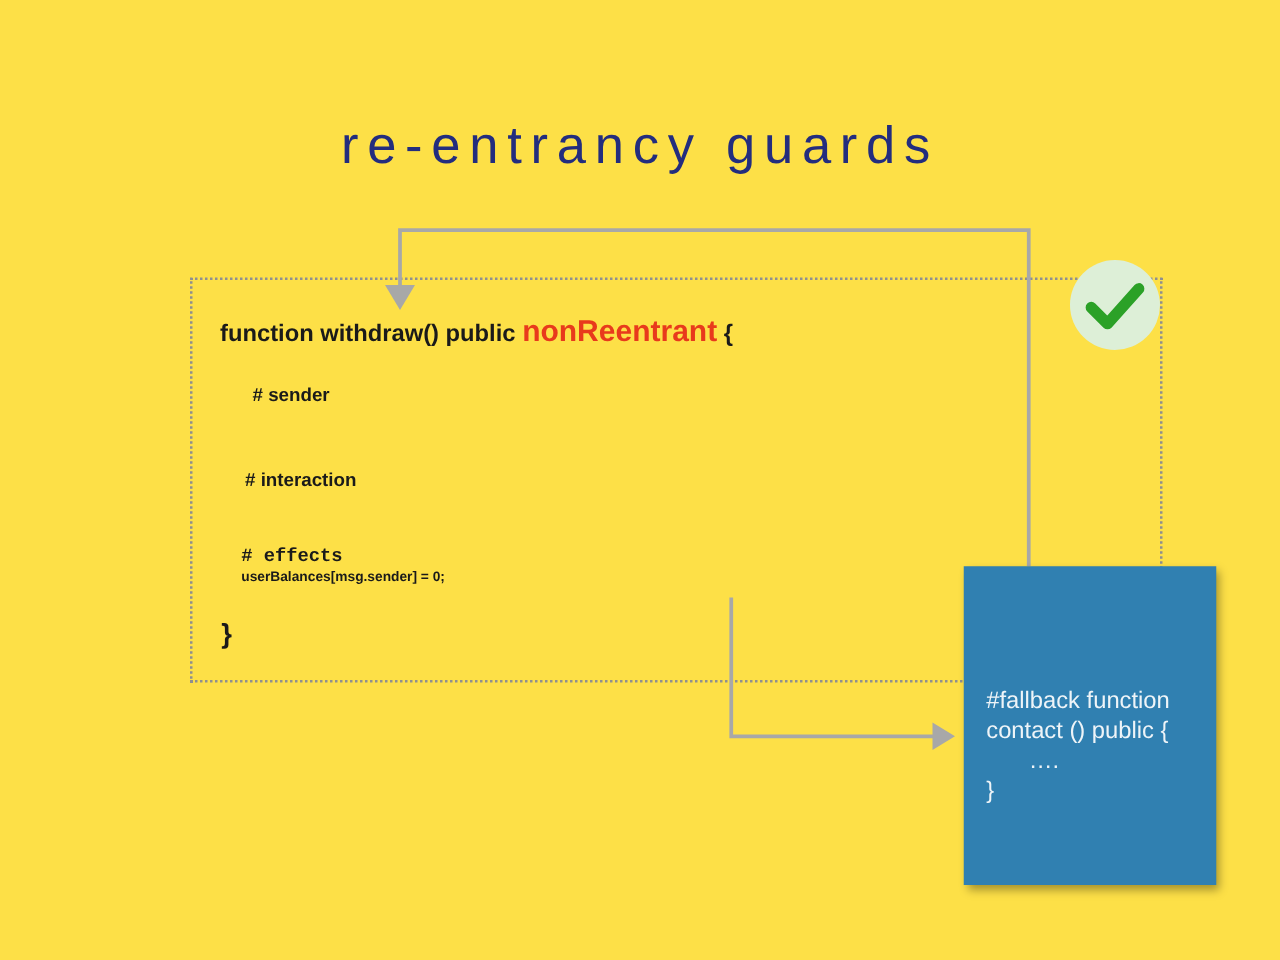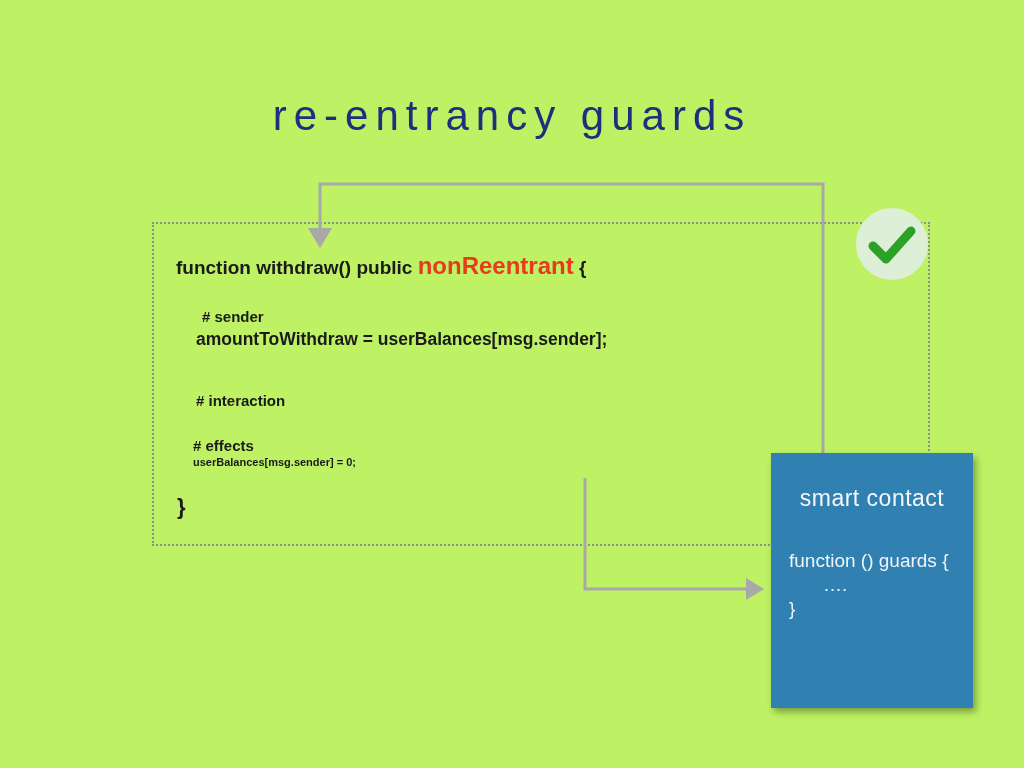--- a/index.html
+++ b/index.html
@@ -1,38 +1,38 @@
 <!DOCTYPE html>
 <html style="--title-navy: #232d7e; --keyword-red: #e83a1c; --check-blue: #1b87d3; --interaction-green: #169a52; --effects-red: #e83a1c; --card-blue: #3080b1; --badge-green-bg: #ddefd7; --badge-check-green: #2ba127; --arrow-gray: #a8a8a8; --border-gray: #8f8f8f;"><head>
 <meta charset="utf-8">
 <style>
   html,body { margin:0; padding:0; background:#ffffff; }
   .slide {
-    position:relative; width:1024px; height:768px; background:#bef264;
+    position:relative; width:1024px; height:768px; background:#fde047;
     font-family:"Liberation Sans", sans-serif; overflow:hidden;
   }
   .title {
     position:absolute; top:92px; left:0; width:100%;
     text-align:center; font-size:42px; font-weight:400;
     letter-spacing:7px; color:var(--title-navy, #232d7e);
   }
   .code-panel {
     position:absolute; left:152px; top:222px; width:778px; height:324px;
     border:2px dotted #8f8f8f; box-sizing:border-box; background:transparent;
     z-index:1;
   }
   .code-panel .cl { position:absolute; white-space:pre; font-weight:bold; color:#1a1a1a; }
   .l-signature   { left:22px;  top:28px;  font-size:19px;text-align:center; }
   .kw-nonreentrant { font-size:24px; color:var(--keyword-red, #e83a1c); }
   .l-comment     { font-size:15px; }
   .c-check       { left:48px;  top:84px;  }
   .l-check       { left:42px;  top:105px; font-size:17.5px; color:var(--check-blue, #1b87d3); }
-  .c-interaction { left:42px;  top:152px;margin-top:16px; }
+  .c-interaction { left:42px;  top:152px; }
   .l-interaction { left:45px;  top:173px; font-size:17px;  color:var(--interaction-green, #169a52); }
-  .c-effects     { left:39px;  top:213px; }
+  .c-effects     { left:39px;  top:213px;font-family:Liberation Mono, monospace; }
   .l-effects     { left:39px;  top:232px; font-size:11px; color:var(--effects-red, #e83a1c); }
   .l-brace       { left:23px;  top:270px; font-size:22px; }
 
   .flow-svg { position:absolute; left:0; top:0; z-index:2; pointer-events:none; }
 
   .check-badge {
     position:absolute; left:856px; top:208px; width:72px; height:72px;
     border-radius:50%; background:var(--badge-green-bg, #ddefd7); z-index:6;
   }
   .check-badge svg { position:absolute; left:0; top:0; }
@@ -54,21 +54,20 @@
 </head>
 <body>
 
 <div class="slide">
 
   <div class="title">re-entrancy guards</div>
 
   <div class="code-panel">
     <div class="cl l-signature"><span>function withdraw() public </span><span class="kw-nonreentrant">nonReentrant</span><span> {</span></div>
     <div class="cl l-comment c-check"># sender</div>
-    <div class="cl l-check">amountToWithdraw = userBalances[msg.sender];</div>
     <div class="cl l-comment c-interaction"># interaction</div>
     <div class="cl l-comment c-effects"># effects</div>
     <div class="cl l-effects">userBalances[msg.sender] = 0;</div>
     <div class="cl l-brace">}</div>
   </div>
 
   <svg class="flow-svg" width="1024" height="768" viewBox="0 0 1024 768">
 
     <g>
       <polyline points="320,238 320,184 823,184 823,453" fill="none" stroke="#a8a8a8" stroke-width="3"></polyline>
@@ -81,21 +80,21 @@
     </g>
   </svg>
 
   <div class="check-badge">
     <svg width="72" height="72" viewBox="0 0 72 72">
       <path d="M 17 38 L 30 51 L 55 23" fill="none" stroke="#2ba127" stroke-width="9" stroke-linecap="round" stroke-linejoin="round"></path>
     </svg>
   </div>
 
   <div class="contract-card">
-    <div class="contract-title">smart contact</div>
     <div class="contract-body">
-      <div class="contract-line">function () guards {</div>
+      <div class="contract-line">#fallback function</div>
+      <div class="contract-line">contact () public {</div>
       <div class="contract-line indent">….</div>
       <div class="contract-line">}</div>
     </div>
   </div>
 
 </div>
 
 </body></html>

